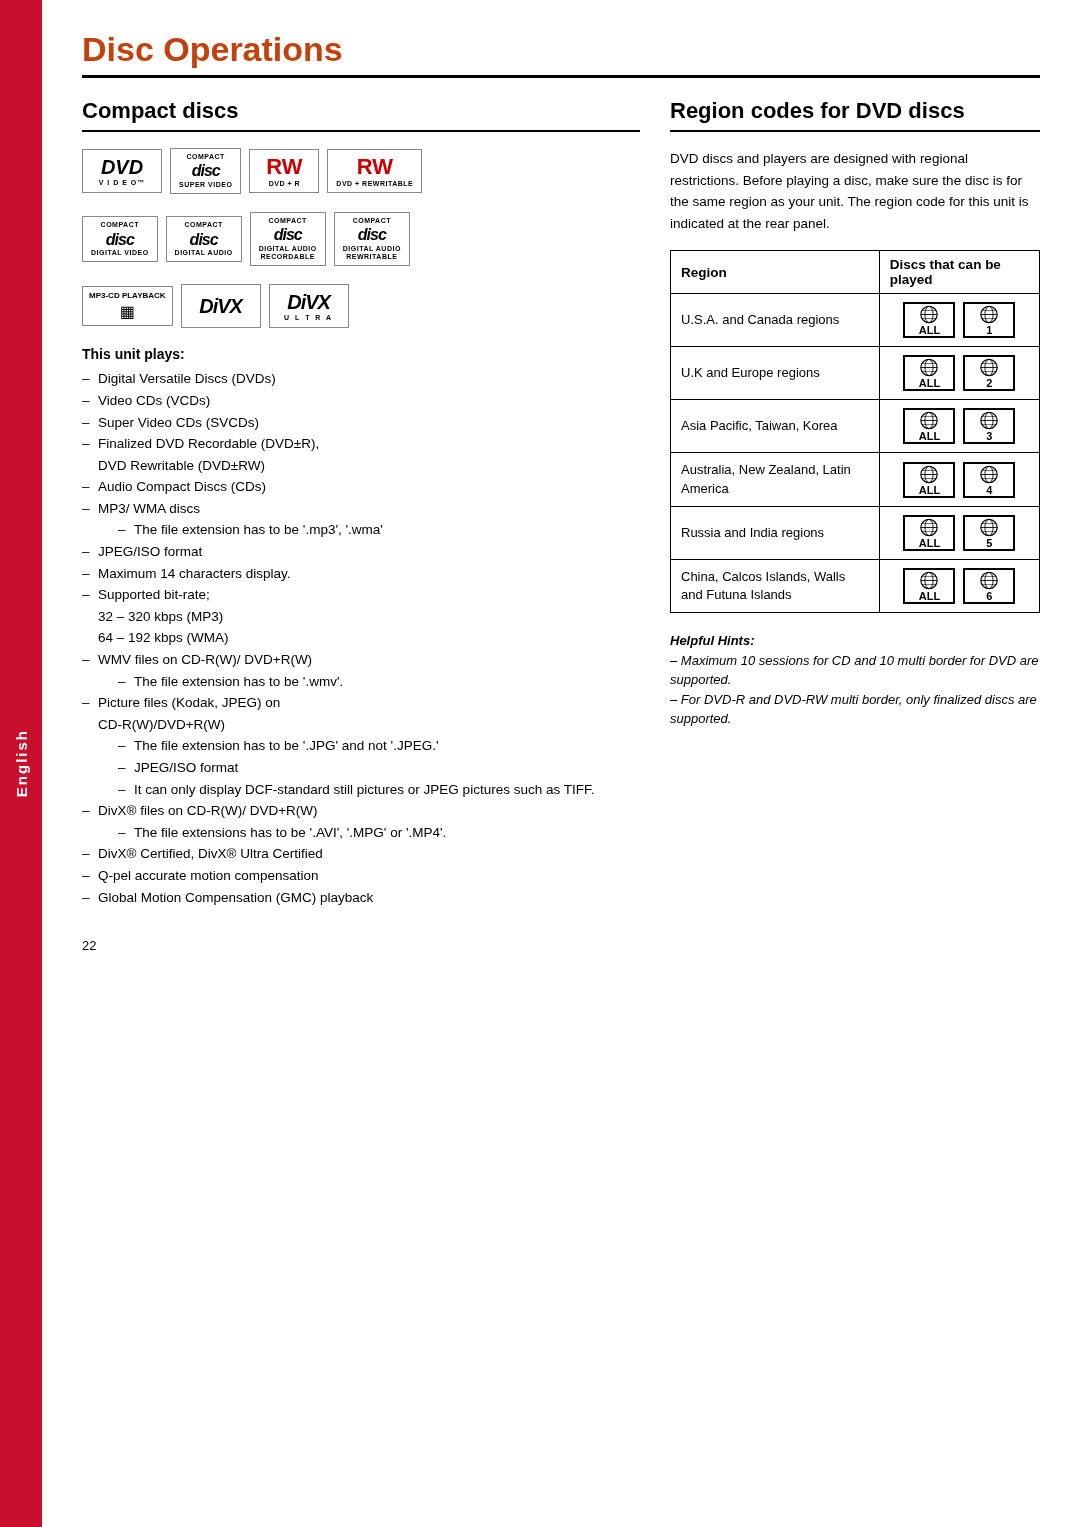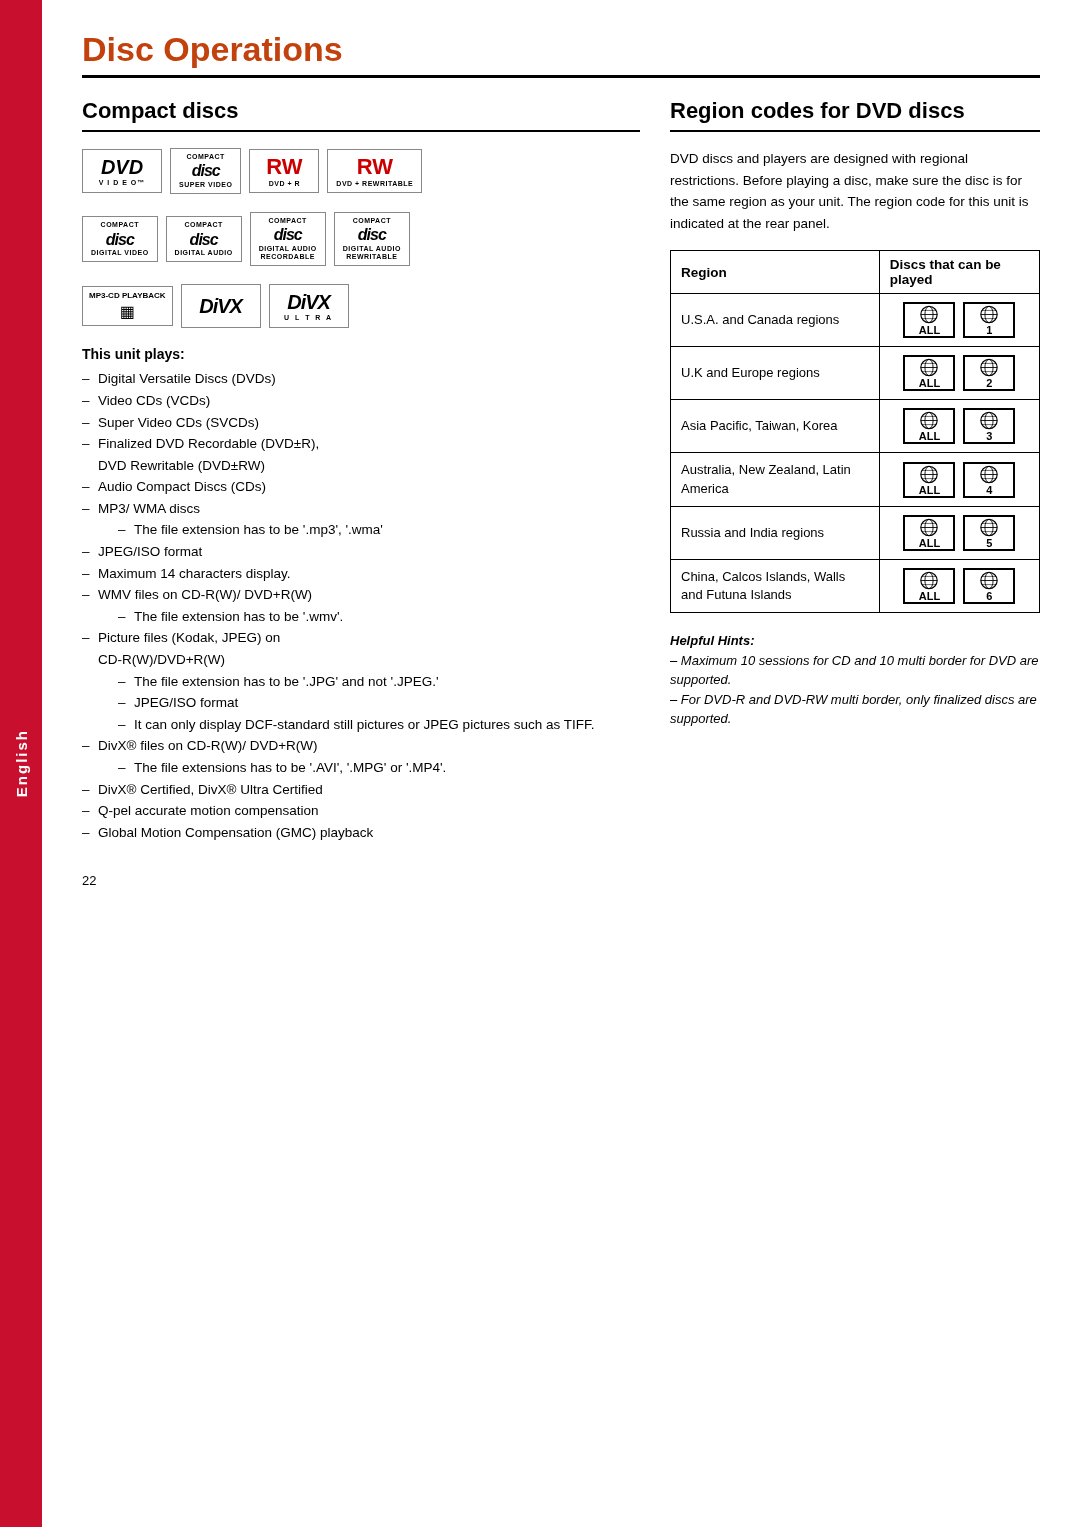--- a/index.html
+++ b/index.html
@@ -380,20 +380,21 @@
           <li>Super Video CDs (SVCDs)</li>
           <li>Finalized DVD Recordable (DVD±R),<br>DVD Rewritable (DVD±RW)</li>
           <li>Audio Compact Discs (CDs)</li>
           <li>MP3/ WMA discs
             <ul class="sub-list">
               <li>The file extension has to be '.mp3', '.wma'</li>
             </ul>
           </li>
           <li>JPEG/ISO format</li>
           <li>Maximum 14 characters display.</li>
+          <li>Supported bit-rate;<br>32 – 320 kbps (MP3)<br>64 – 192 kbps (WMA)</li>
           <li>WMV files on CD-R(W)/ DVD+R(W)
             <ul class="sub-list">
               <li>The file extension has to be '.wmv'.</li>
             </ul>
           </li>
           <li>Picture files (Kodak, JPEG) on<br>CD-R(W)/DVD+R(W)
             <ul class="sub-list">
               <li>The file extension has to be '.JPG' and not '.JPEG.'</li>
               <li>JPEG/ISO format</li>
               <li>It can only display DCF-standard still pictures or JPEG pictures such as TIFF.</li>

